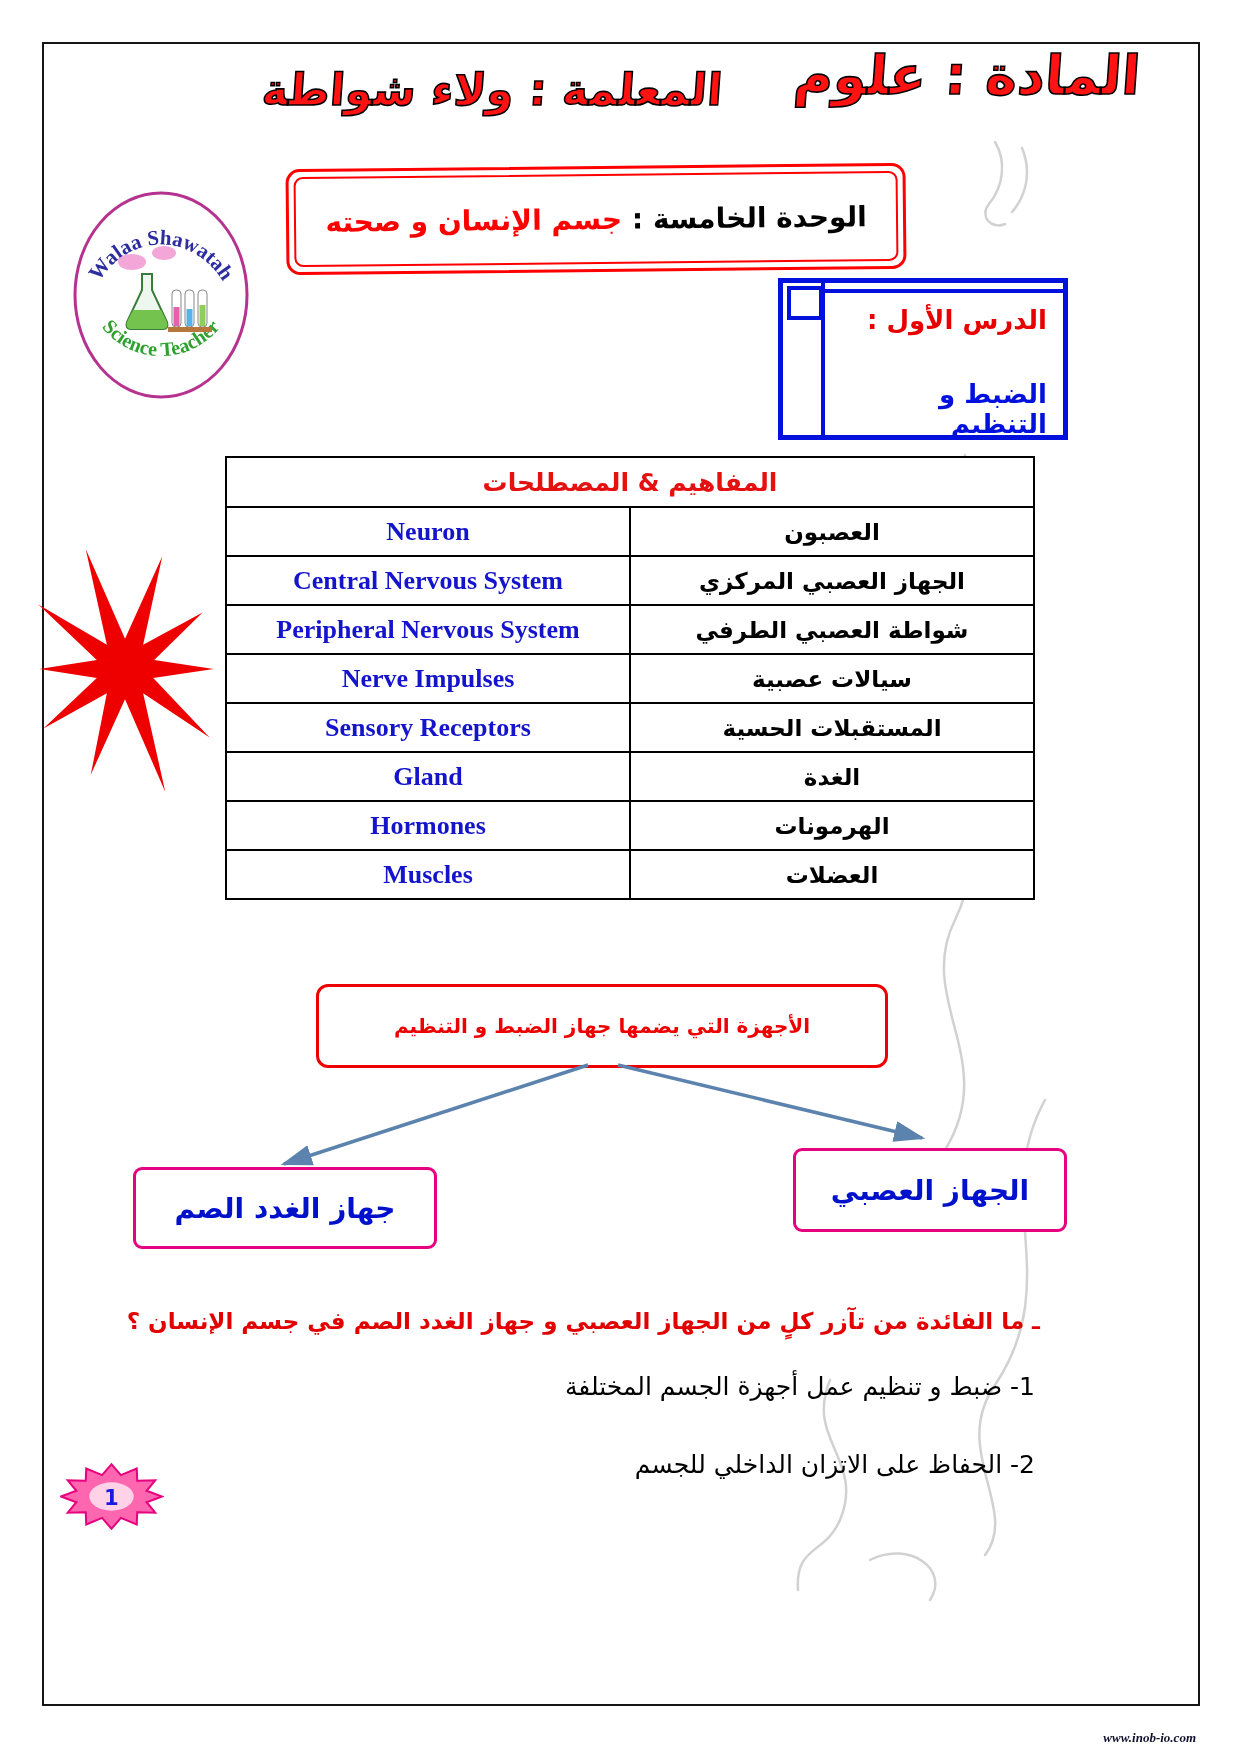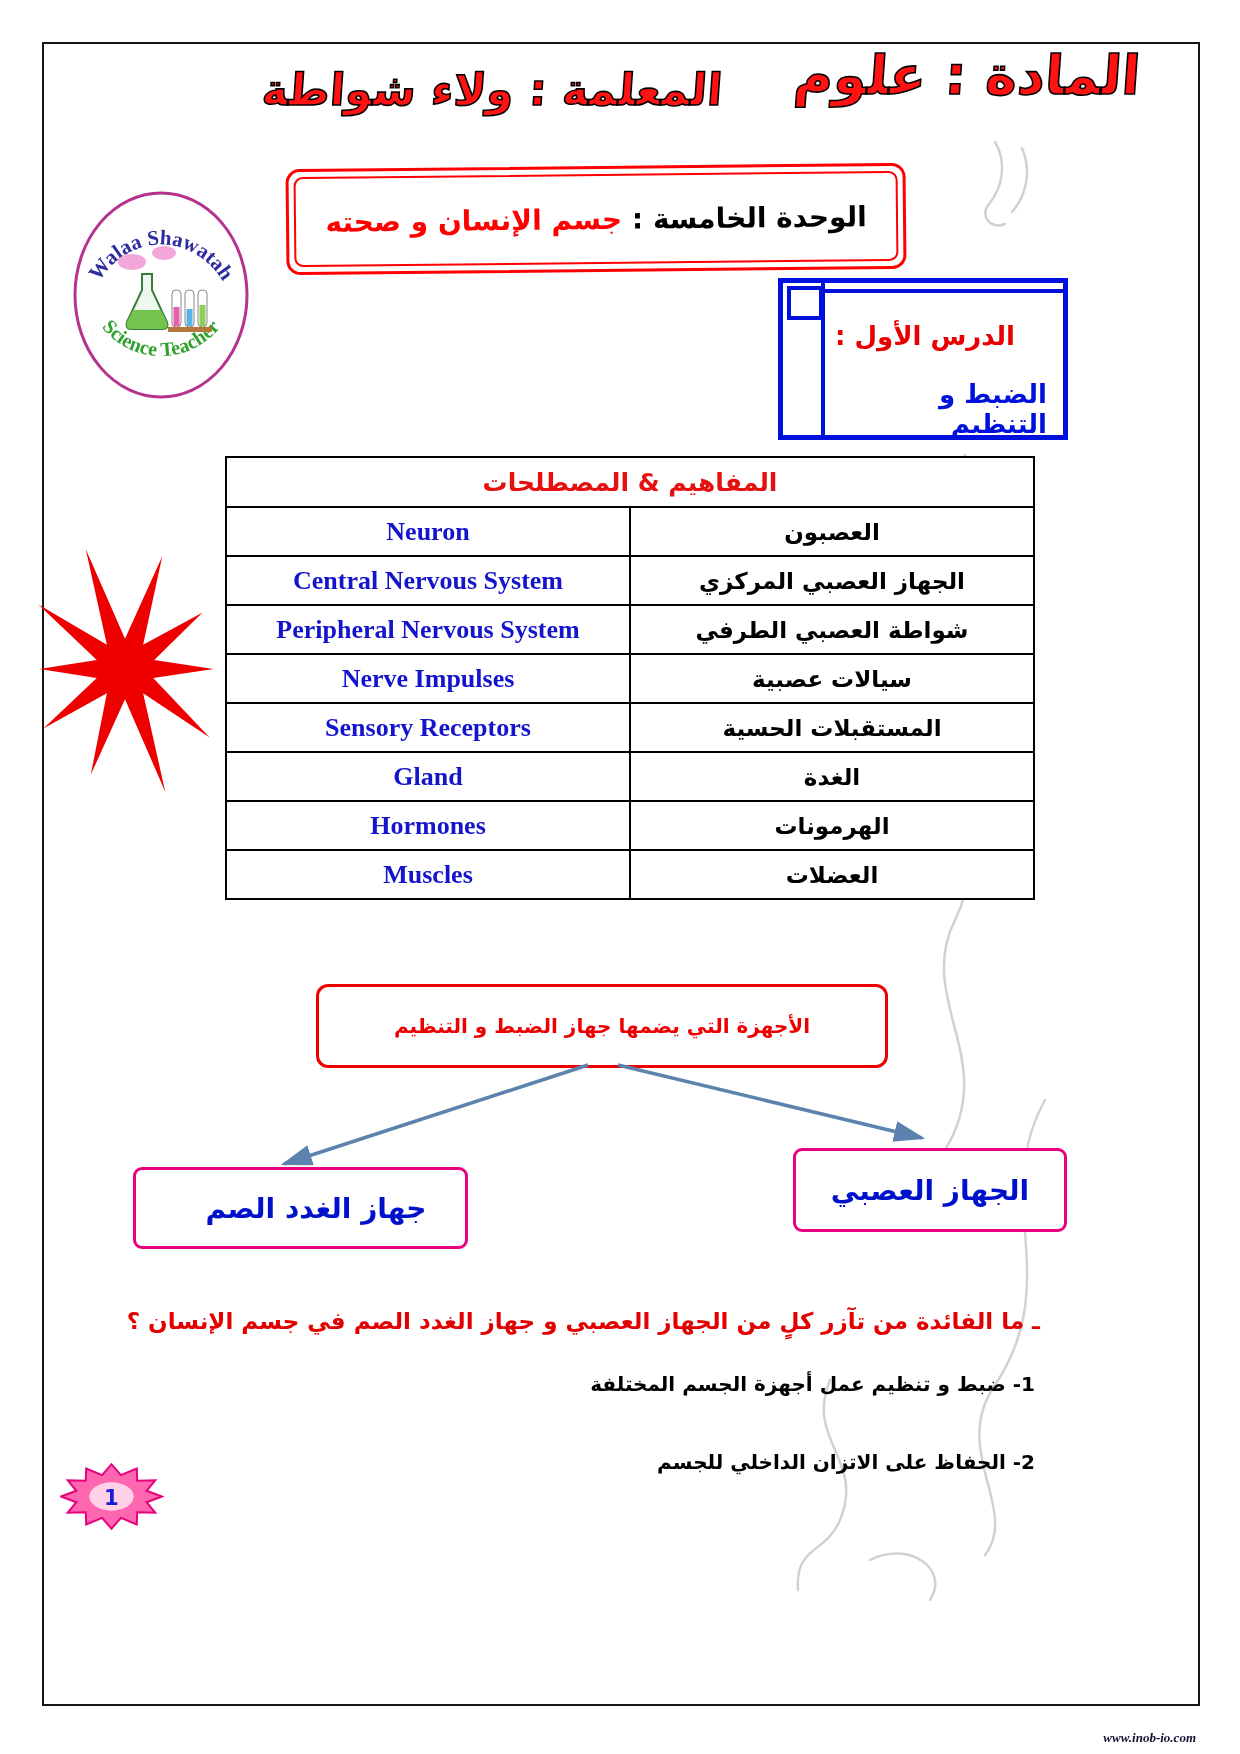--- a/index.html
+++ b/index.html
@@ -39,21 +39,21 @@
   .banner-text .hl { color:#ff0000; }
 
   
   .lesson-box {
     position:absolute; left:778px; top:278px; width:280px; height:152px;
     border:5px solid #0011dd; background:#fff;
   }
   .lb-corner { position:absolute; left:4px; top:3px; width:28px; height:26px; border:4px solid #0011dd; }
   .lb-vline  { position:absolute; left:38px; top:0; bottom:0; width:4px; background:#0011dd; }
   .lb-topbar { position:absolute; left:38px; right:0; top:6px; height:4px; background:#0011dd; }
-  .lb-line1 { position:absolute; top:38px; right:16px; left:52px; direction:rtl; text-align:left;
+  .lb-line1 { position:absolute; top:22px; right:16px; left:52px; direction:rtl; text-align:right;
               font-size:26px; font-weight:bold; color:#e80000; }
   .lb-line2 { position:absolute; top:96px; right:16px; left:52px; direction:rtl; text-align:right;
               font-size:26px; font-weight:bold; color:#0011dd; }
 
   
   .glossary { position:absolute; left:225px; top:456px; width:810px;
               border-collapse:collapse; table-layout:fixed; background:#fff;border-radius:10px; }
   .glossary th, .glossary td { border:2.5px solid #000; padding:0; }
   .glossary th { height:48px; font-size:25px; font-weight:bold; color:#e51111;
                  text-align:center; direction:rtl; }
@@ -72,28 +72,28 @@
     display:flex; align-items:center; justify-content:center;
   }
   .diagram-box .t { direction:rtl; font-size:20px; font-weight:bold; color:#ee0000; }
   .connector { position:absolute; left:0; top:0; width:1240px; height:1754px; pointer-events:none; }
 
   .node {
     position:absolute; border:3px solid #e6017e; border-radius:9px; background:#fff;
     display:flex; align-items:center; justify-content:center;
     font-size:28px; font-weight:bold; color:#0011cc; direction:rtl;
   }
-  .node-endocrine { left:133px; top:1167px; width:298px; height:76px;padding-left:31px; }
+  .node-endocrine { left:133px; top:1167px; width:298px; height:76px; }
   .node-nervous   { left:793px; top:1148px; width:268px; height:78px; }
 
   
   .question { position:absolute; top:1308px; right:200px; direction:rtl; white-space:nowrap;
               font-size:23px; font-weight:bold; color:#e30000; }
   .answer   { position:absolute; right:205px; direction:rtl; white-space:nowrap;
-              font-size:20px; font-weight:bold; color:#000; }
+              font-size:25px; font-weight:normal; color:#000; }
   .answer-1 { top:1372px; }
   .answer-2 { top:1450px; }
 
   
   .page-star { position:absolute; left:60px; top:1462px; width:104px; height:70px; }
 
   .watermark { position:absolute; top:1730px; right:44px; font-size:13px; font-weight:bold;
                font-style:italic; color:#10102e; font-family:"Liberation Serif", serif; }
 </style>
 </head>

